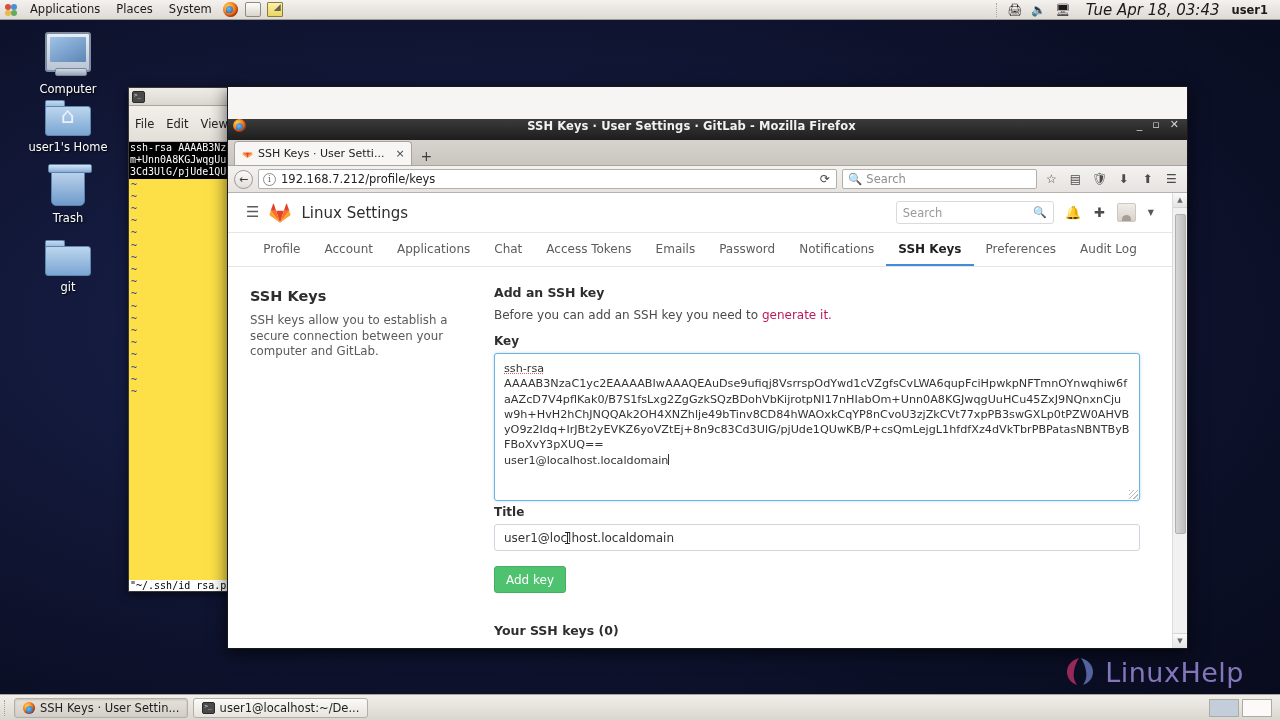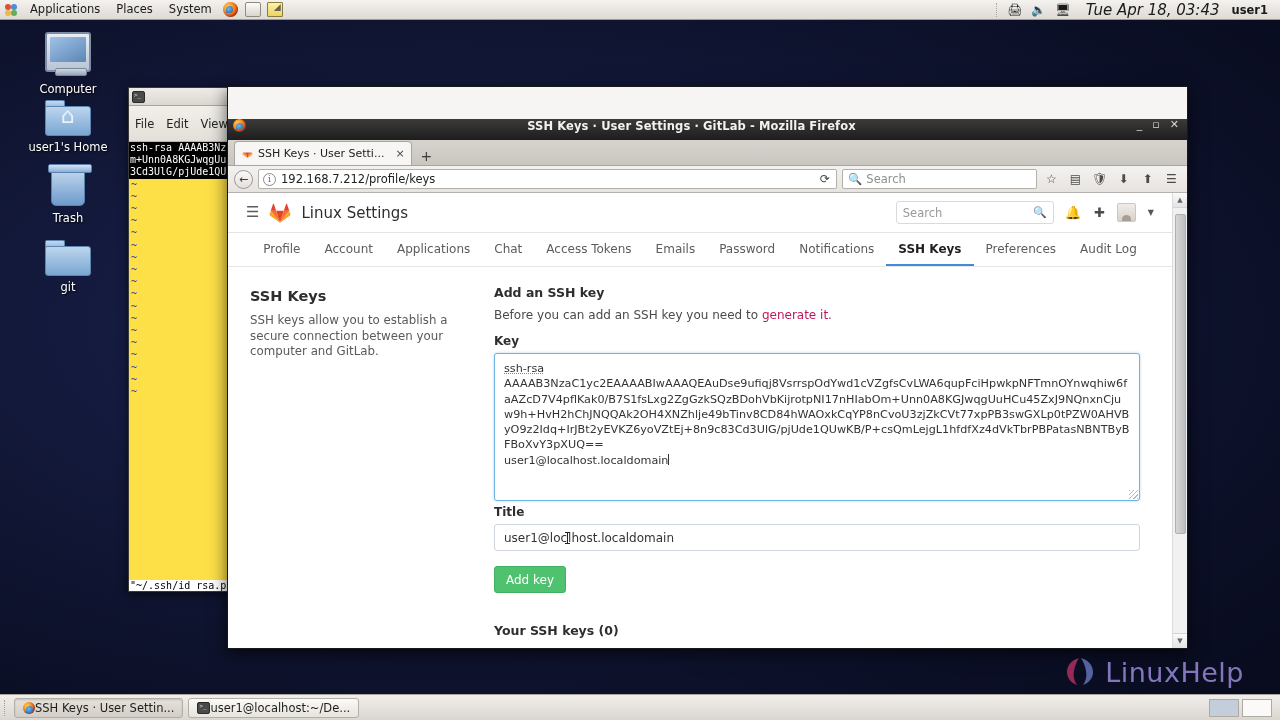--- a/index.html
+++ b/index.html
@@ -220,21 +220,21 @@
   #wm-text { font-size: 27px; letter-spacing: .5px;
     font-family: "DejaVu Sans", sans-serif; }
   #wm-text .a { color: #8f7fc8; } #wm-text .b { color: #8f7fc8; }
 
   
   #taskbar { position: absolute; left: 0; bottom: 0; width: 1280px; height: 26px;
     background: linear-gradient(#f2efeb, #d9d5cf); border-top: 1px solid #a8a49e;
     display: flex; align-items: center; padding: 0 4px; gap: 5px; }
   .task-btn { height: 20px; background: linear-gradient(#fbfaf8, #e7e3dd);
     border: 1px solid #b3afa8; border-radius: 3px; display: flex; align-items: center;
-    padding: 0 8px; font-size: 11.5px; color: #1e1e1e; max-width: 175px; }
+    gap: 5px; padding: 0 8px; font-size: 11.5px; color: #1e1e1e; max-width: 175px; }
   .task-btn.active { background: linear-gradient(#e6e2db, #d3cfc8); box-shadow: inset 0 1px 2px rgba(0,0,0,.15); }
   #tb-right { margin-left: auto; display: flex; align-items: center; gap: 3px; padding-right: 4px; }
   .wspace { width: 30px; height: 18px; border: 1px solid #aeaaa4; background: #fbfaf8; }
   .wspace.on { background: #c4cedb; }
   .tb-dots { width: 5px; height: 16px; border-left: 1px dotted #a09c96; }
 </style>
 </head>
 <body>
 
 <div id="top-panel">

